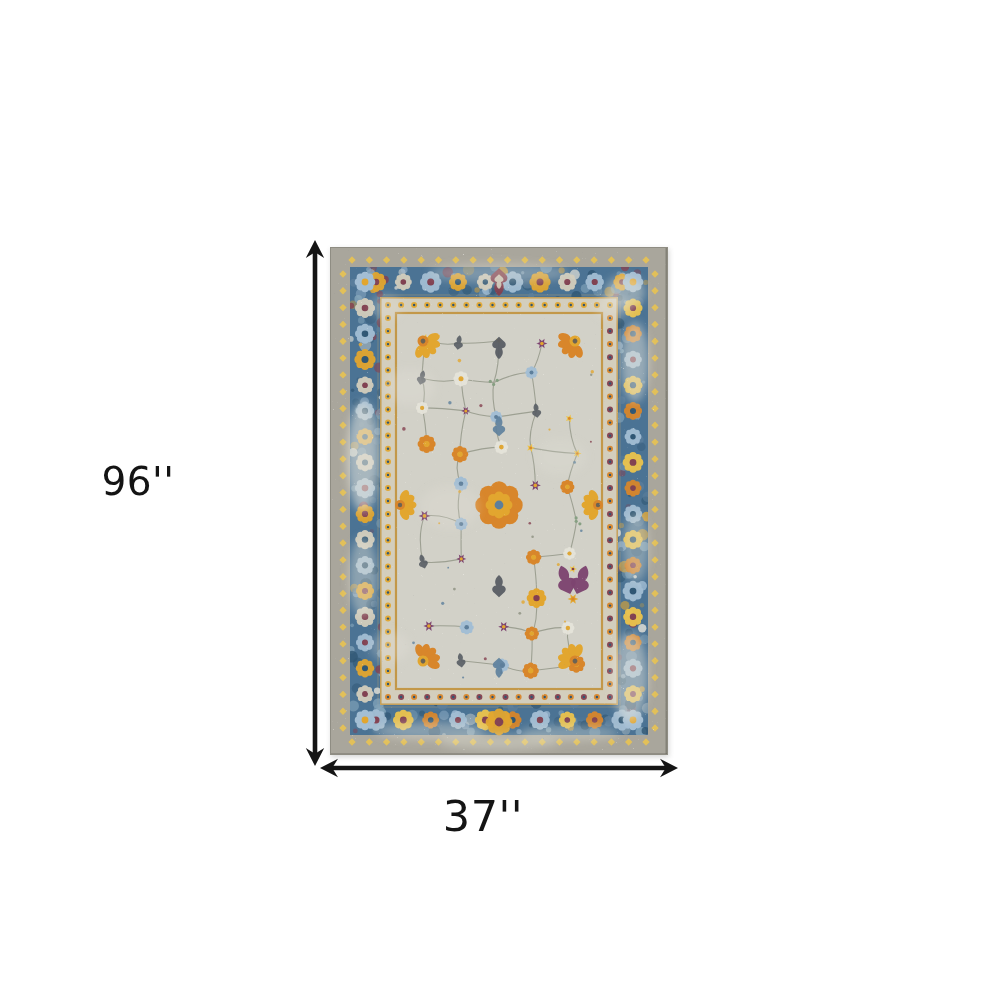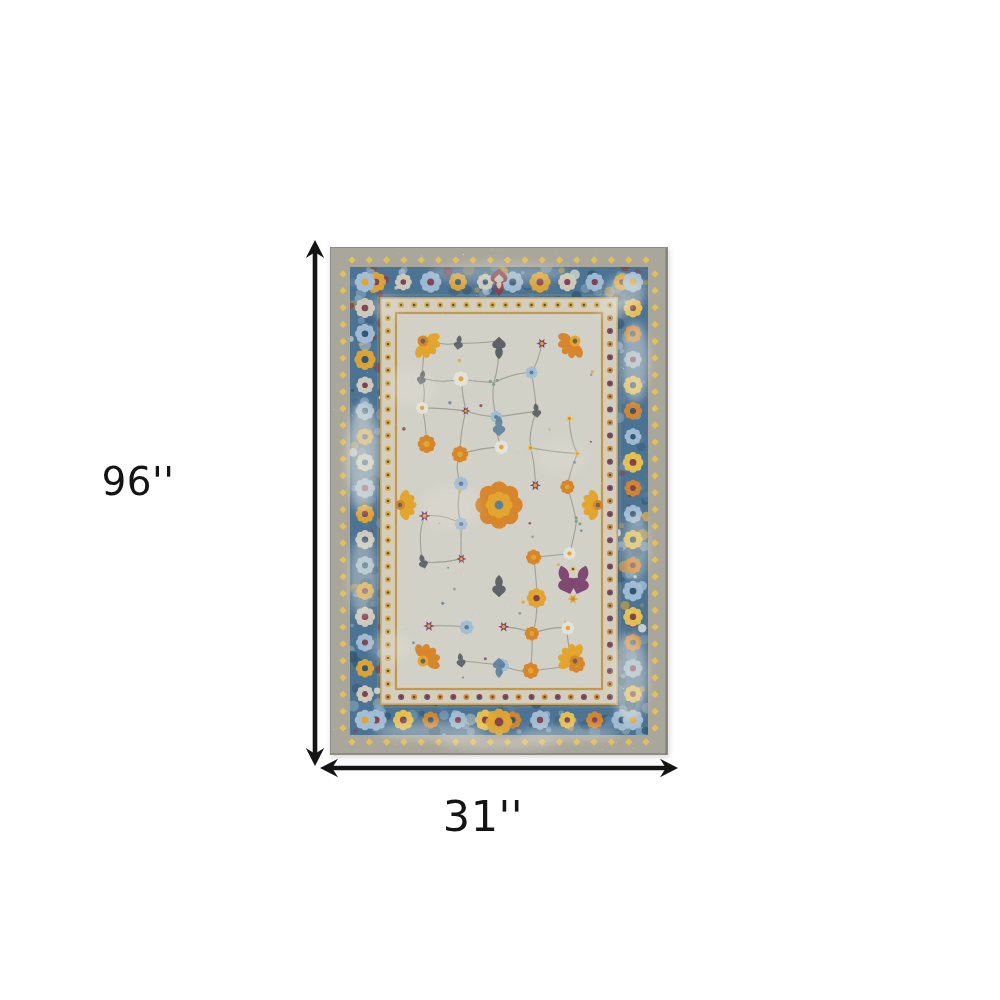--- a/index.html
+++ b/index.html
@@ -1675,15 +1675,15 @@
     <path d="M15 528 L5.8 510 L15 515.8 L24.2 510 Z"></path>
   </svg>
 
   <svg class="dim dim-h" width="362" height="30" viewBox="0 0 362 30">
     <line x1="12" y1="15" x2="350" y2="15" stroke-width="4.6"></line>
     <path d="M2 15 L20 5.8 L14.2 15 L20 24.2 Z"></path>
     <path d="M360 15 L342 5.8 L347.8 15 L342 24.2 Z"></path>
   </svg>
 
   <div class="lbl lbl-h">96''</div>
-  <div class="lbl lbl-w">31''</div>
+  <div class="lbl lbl-w">37''</div>
 
 </div>
 
 </body></html>

